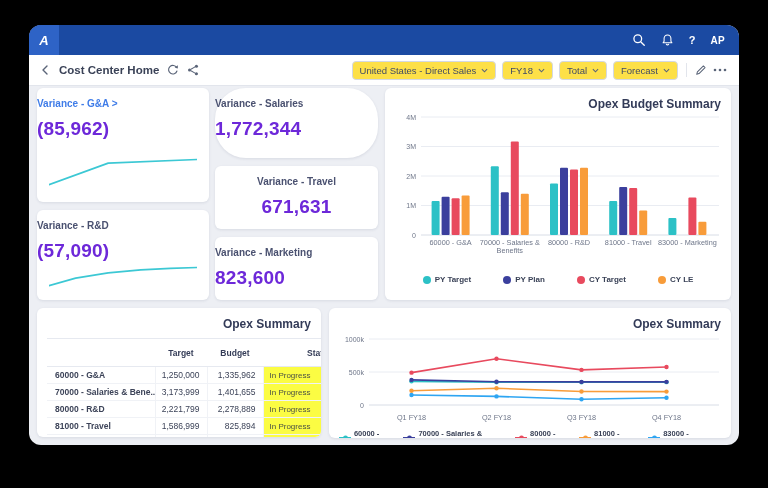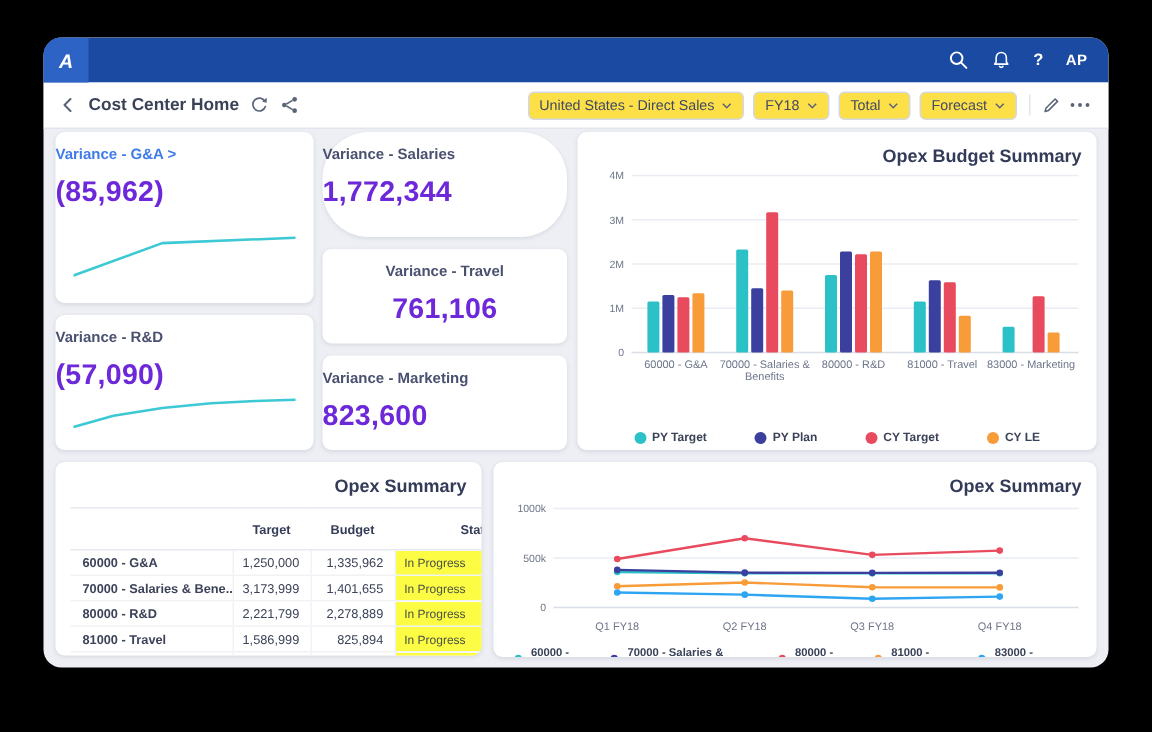--- a/index.html
+++ b/index.html
@@ -33,21 +33,21 @@
   #bar-card{left:356px;top:63px;width:346px;height:212px;}
   #table-card{left:8px;top:283px;width:284px;height:129px;overflow:hidden;}
   #line-card{left:300px;top:283px;width:402px;height:130px;overflow:hidden;}
   .kpi{padding:10px 0;box-sizing:border-box;}
   .kpi-title{font-size:10px;font-weight:700;color:#4a5170;}
   .kpi-title.link{cursor:pointer;}
   .kpi-value{font-size:19px;font-weight:700;color:#6d28d9;margin-top:9px;letter-spacing:.2px;}
   .spark{position:absolute;left:12px;bottom:9px;}
   .chart{padding:9px 10px;box-sizing:border-box;}
   .chart-title{font-size:12px;font-weight:700;color:#333b58;text-align:right;}
-  .legend-row{display:flex;justify-content:center;gap:32px;margin-top:19px;}
+  .legend-row{display:flex;justify-content:center;gap:32px;margin-top:8px;}
   .legend-row.small{gap:9px;margin-top:2px;}
   .leg-item{display:flex;align-items:center;gap:4px;font-size:8px;font-weight:700;color:#3a4257;cursor:pointer;}
   .legend-row.small .leg-item{font-size:7.5px;gap:3px;}
   .leg-dot{width:8px;height:8px;border-radius:50%;display:inline-block;}
   
   .opex-table{border-collapse:collapse;table-layout:fixed;width:330px;margin-top:7px;}
   .opex-table th{height:25px;border-top:1px solid #e6e9f0;border-bottom:1px solid #e6e9f0;
     font-size:8.5px;font-weight:700;color:#343c57;text-align:center;}
   .opex-table th.t-name{text-align:left;}
   .opex-table td{height:14px;border-bottom:1px solid #f0f2f6;font-size:8.5px;color:#3c4358;
@@ -165,21 +165,21 @@
         </svg></div>
   </div>
 
   <div class="card kpi" id="kpi-sal">
     <div class="kpi-title">Variance - Salaries</div>
     <div class="kpi-value">1,772,344</div>
   </div>
 
   <div class="card kpi" id="kpi-trv">
     <div class="kpi-title">Variance - Travel</div>
-    <div class="kpi-value">761,106</div>
+    <div class="kpi-value">671,631</div>
   </div>
 
   <div class="card kpi" id="kpi-mkt">
     <div class="kpi-title">Variance - Marketing</div>
     <div class="kpi-value">823,600</div>
   </div>
 
   <div class="card chart" id="bar-card">
     <div class="chart-title">Opex Budget Summary</div>
     <div id="bar-canvas"><svg width="326" height="152">

